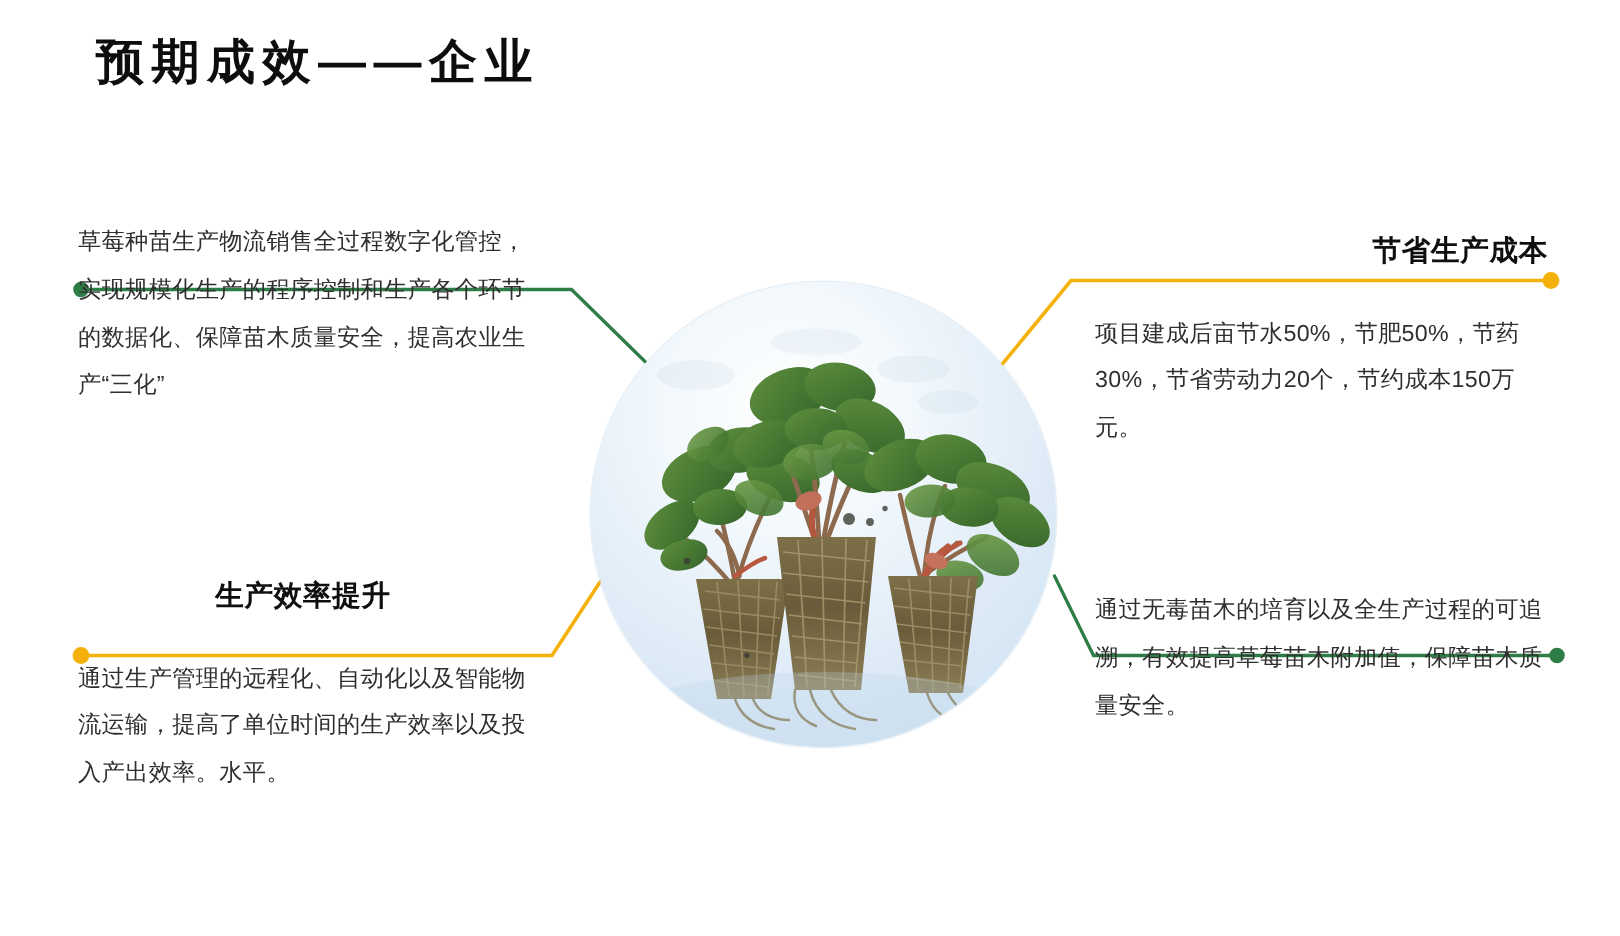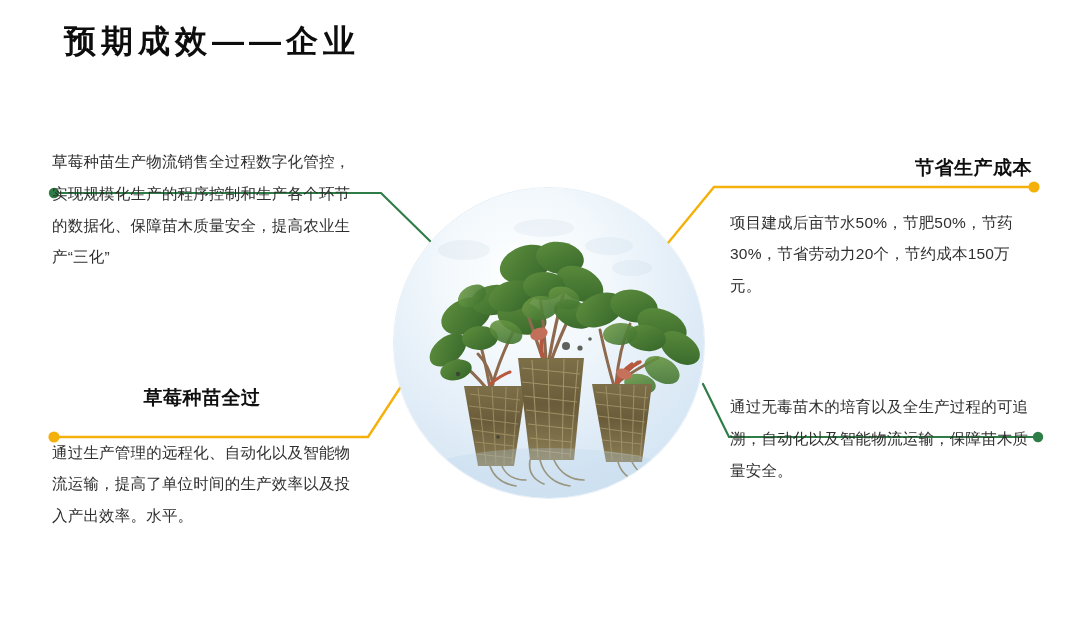--- a/index.html
+++ b/index.html
@@ -314,26 +314,26 @@
         <ellipse cx="155" cy="300" rx="150" ry="40" fill="#b9d3ea" opacity="0.28"></ellipse>
       </g>
     </svg>
   </div>
 
   <div class="card card-tl">
     <div class="card-body">草莓种苗生产物流销售全过程数字化管控，实现规模化生产的程序控制和生产各个环节的数据化、保障苗木质量安全，提高农业生产“三化”</div>
   </div>
 
   <div class="card card-bl">
-    <div class="card-heading">草莓种苗全过</div>
+    <div class="card-heading">生产效率提升</div>
     <div class="card-body">通过生产管理的远程化、自动化以及智能物流运输，提高了单位时间的生产效率以及投入产出效率。水平。</div>
   </div>
 
   <div class="card card-tr">
     <div class="card-heading">节省生产成本</div>
     <div class="card-body">项目建成后亩节水50%，节肥50%，节药30%，节省劳动力20个，节约成本150万元。</div>
   </div>
 
   <div class="card card-br">
-    <div class="card-body">通过无毒苗木的培育以及全生产过程的可追溯，自动化以及智能物流运输，保障苗木质量安全。</div>
+    <div class="card-body">通过无毒苗木的培育以及全生产过程的可追溯，有效提高草莓苗木附加值，保障苗木质量安全。</div>
   </div>
 
 </div>
 
 </body></html>

